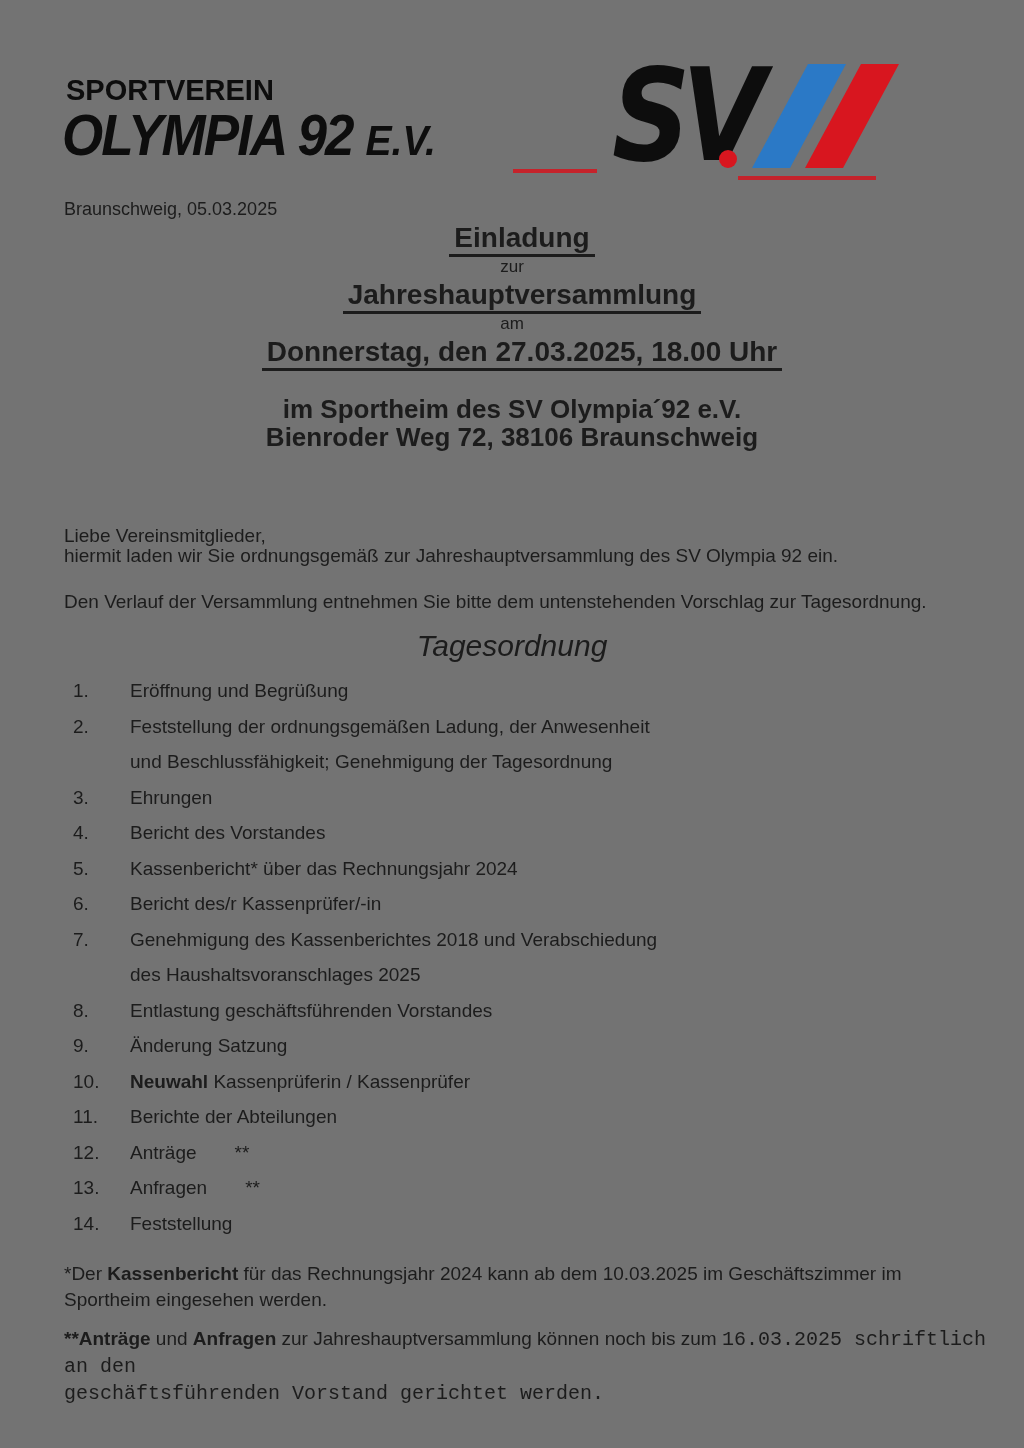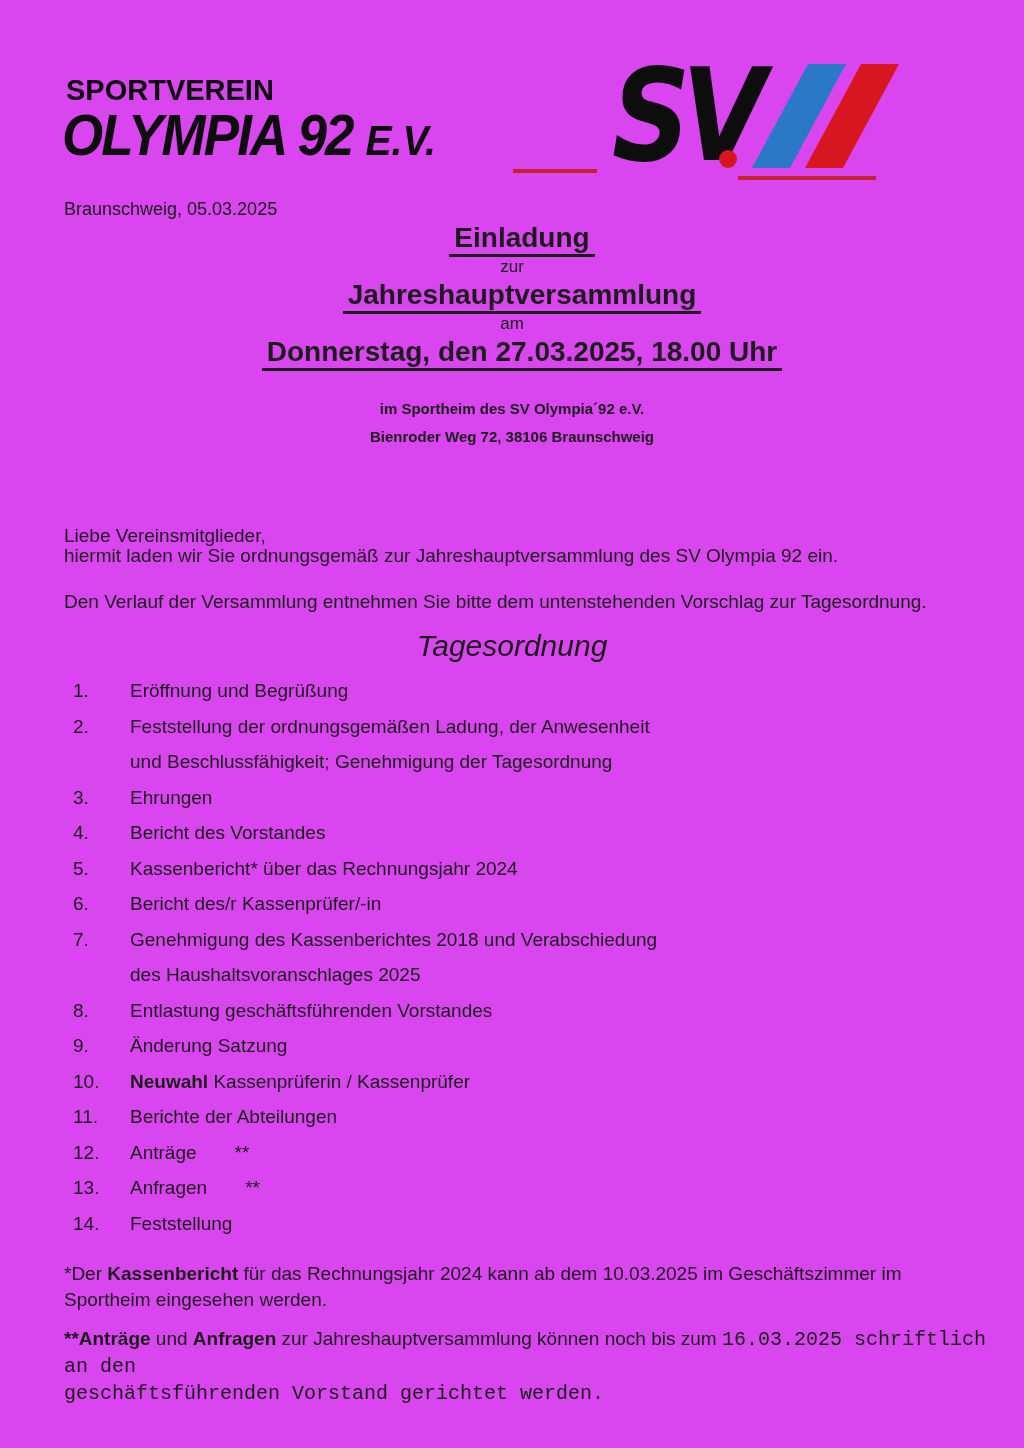--- a/index.html
+++ b/index.html
@@ -1,21 +1,21 @@
 <!DOCTYPE html>
 <html><head>
 <meta charset="utf-8">
 <style>
   html, body { margin: 0; padding: 0; background: #e8e8e8; }
   .page {
     position: relative;
     width: 1024px;
     height: 1448px;
     margin: 0 auto;
-    background: #d946ef;
+    background: #737373;
     font-family: "Liberation Sans", sans-serif;
     color: #1c1c1c;
     overflow: hidden;
   }
   .abs { position: absolute; }
 
   
   .wordmark-line1 {
     top: 74px; left: 66px;
     font-size: 29px; font-weight: bold; letter-spacing: 0px;
@@ -46,21 +46,21 @@
   .t-big {
     font-size: 28px; font-weight: bold; line-height: 34px; margin-left: 20px;
   }
   .t-big > span {
     border-bottom: 3px solid #1c1c1c;
     padding: 0 5px 1px 5px;
   }
   .t-small { font-size: 17px; line-height: 23px; }
 
   .venue-block { top: 395px; left: 0; right: 0; text-align: center; }
-  .venue-block div { font-size: 15px; font-weight: bold; line-height: 28px; }
+  .venue-block div { font-size: 26px; font-weight: bold; line-height: 28px; }
 
   
   .para { left: 64px; width: 935px; font-size: 19px; }
   .salutation { top: 525px; }
   .p1 { top: 545px; }
   .p2 { top: 591px; }
 
   
   .agenda-heading {
     top: 629px; left: 0; right: 0; text-align: center;

